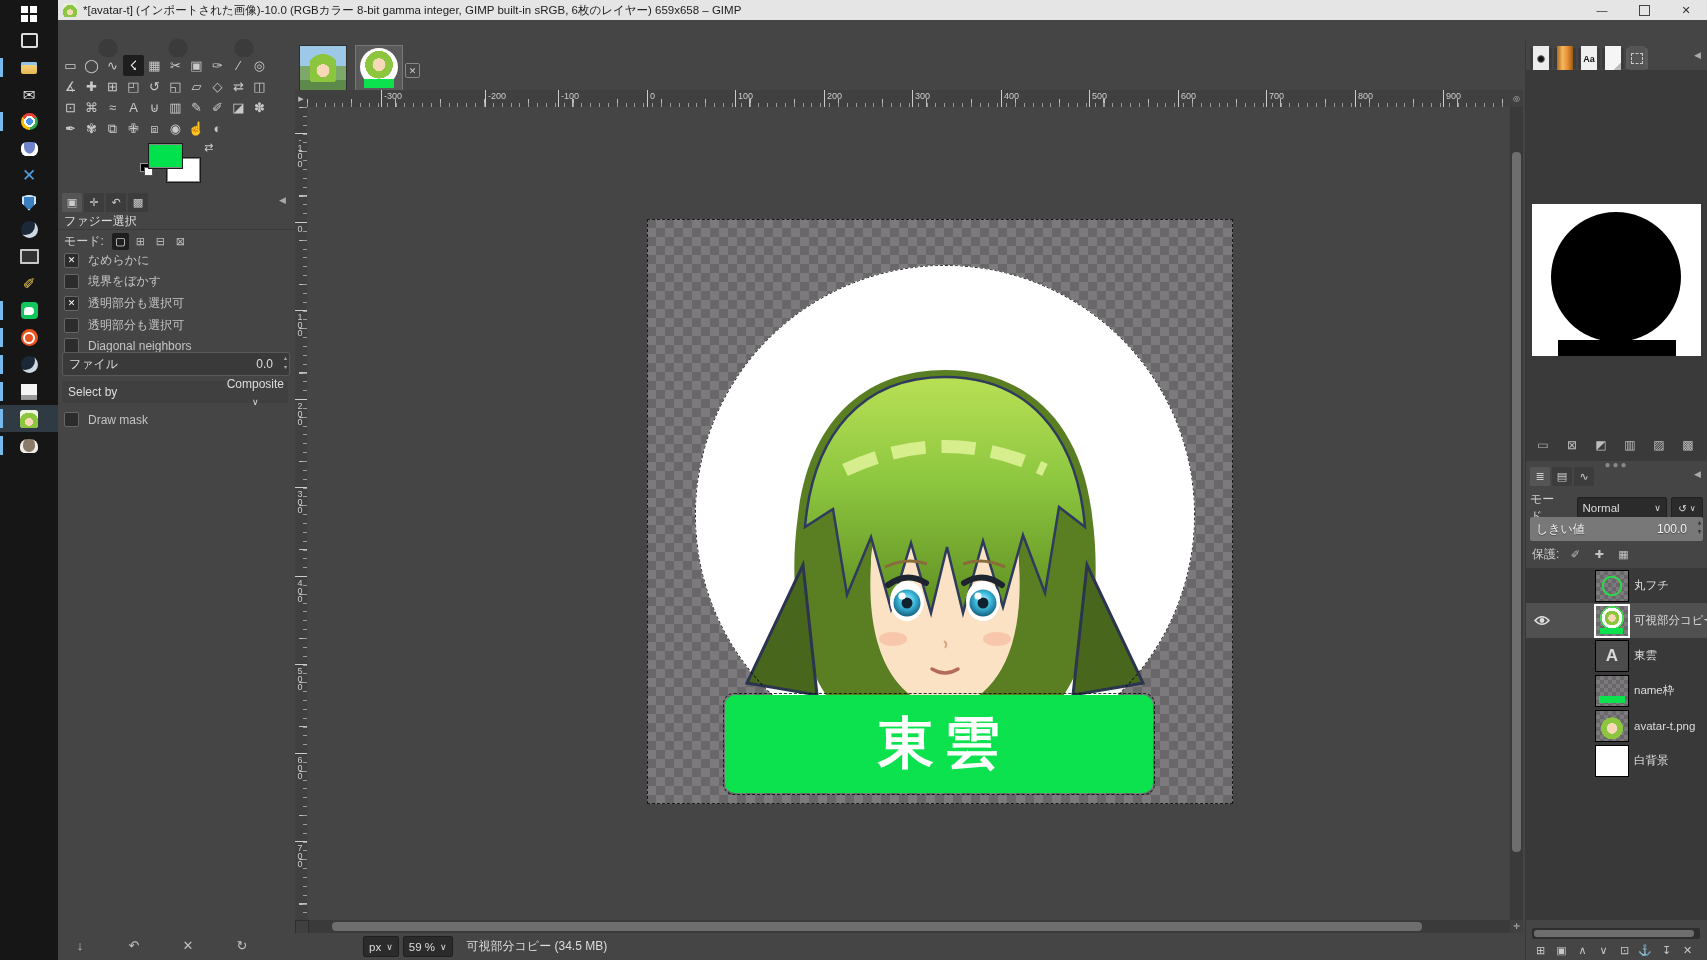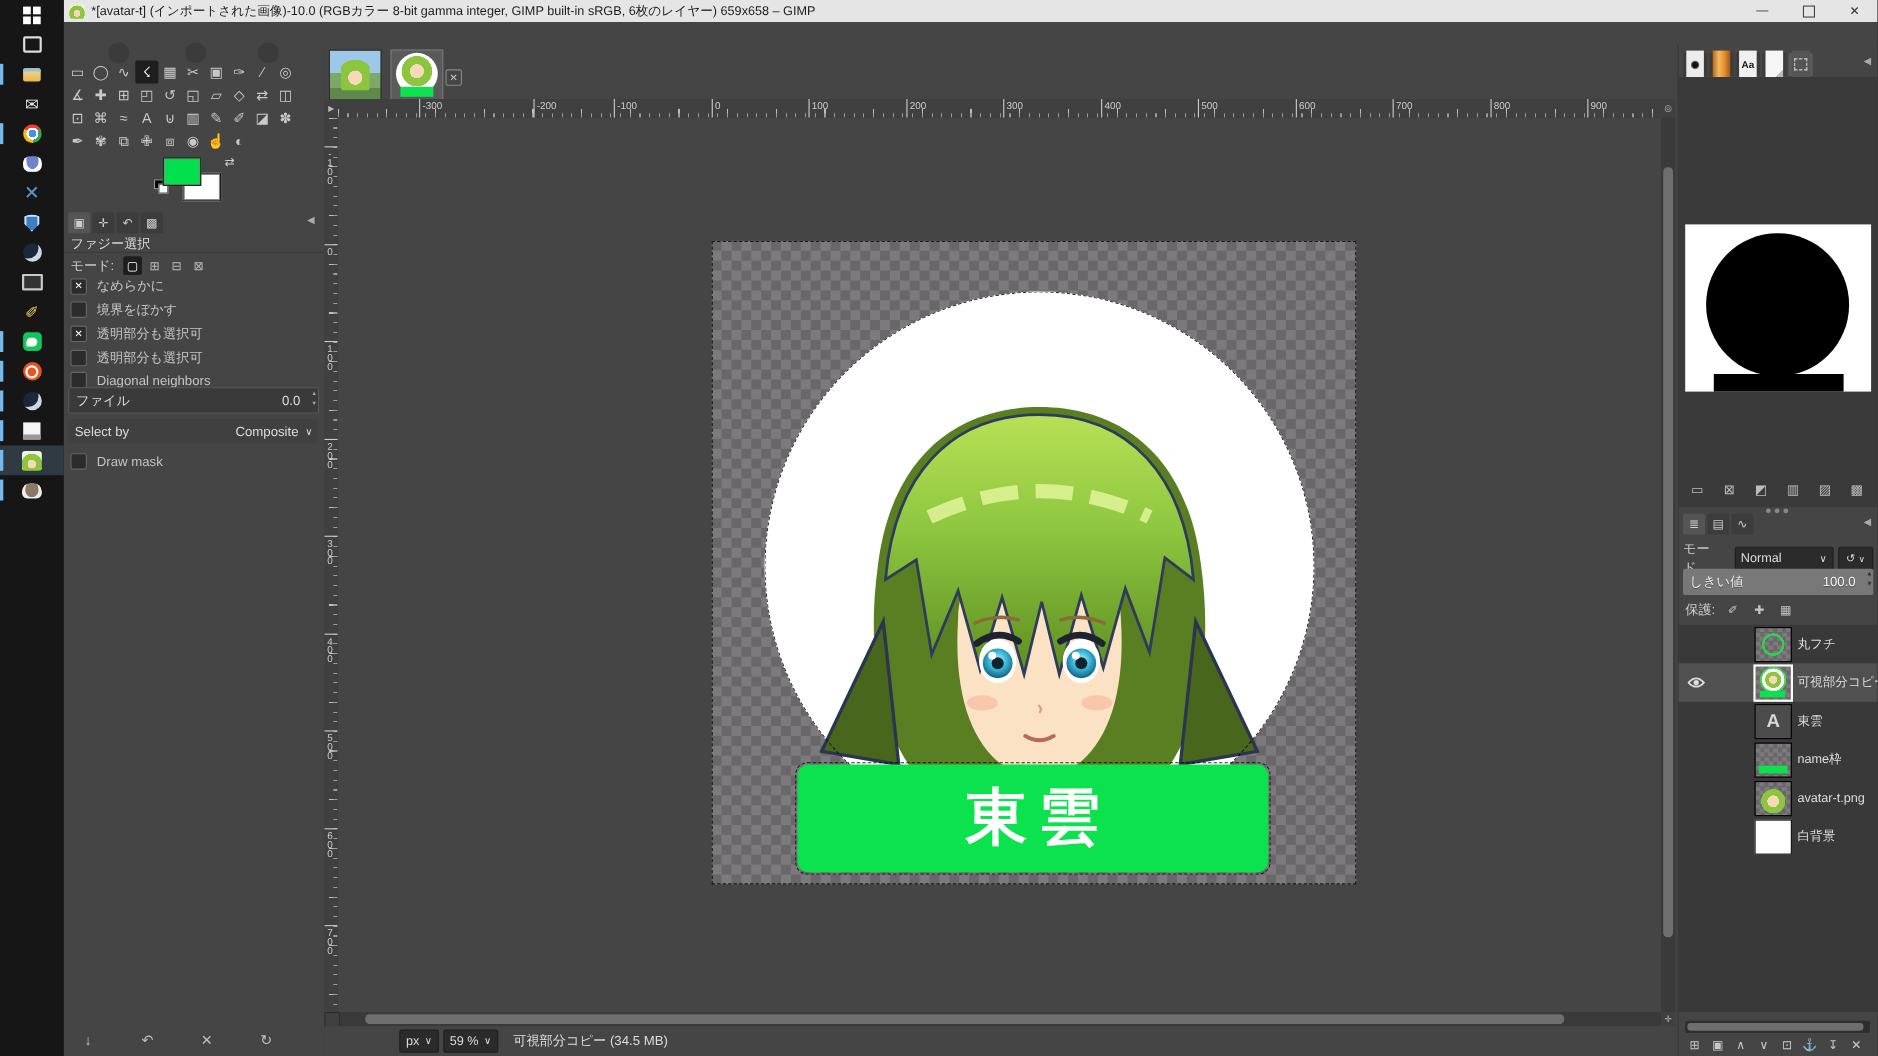--- a/index.html
+++ b/index.html
@@ -87,21 +87,21 @@
   .chk i{font-style:normal;visibility:hidden;}
   .chk-row.checked .chk i,.dm-row.checked .chk i{visibility:visible;}
   .thr-box{position:absolute;left:4px;top:311px;width:226px;height:22px;background:#3a3a3a;border:1px solid #585858;border-radius:2px;
     display:flex;align-items:center;font-size:12px;color:#ddd;}
   .thr-box .lab{margin-left:6px;}
   .thr-box .val{margin-left:auto;margin-right:16px;}
   .spin{position:absolute;right:2px;top:1px;display:flex;flex-direction:column;font-size:6px;color:#aaa;line-height:9px;}
   .selby-row{position:absolute;left:4px;top:340px;width:226px;height:22px;background:#404040;border-radius:2px;
     display:flex;align-items:center;font-size:12px;color:#ddd;}
   .selby-row .lab{margin-left:6px;}
-  .selby-row .val{margin-left:auto;margin-right:4px;display:flex;gap:6px;align-items:center;}
+  .selby-row .val{margin-left:auto;margin-right:4px;display:flex;gap:6px;align-items:center;flex-direction:column;}
   .dm-row{position:absolute;left:6px;top:371px;display:flex;align-items:center;gap:9px;font-size:12px;color:#c4c4c4;}
   .to-footer{position:absolute;left:0;bottom:3px;width:237px;height:22px;display:flex;gap:30px;padding-left:10px;}
   .tof-btn{width:24px;height:20px;background:transparent;border:none;color:#c0c0c0;font-size:13px;}
 
   
   .canvas-area{position:absolute;left:237px;top:41px;width:1231px;height:919px;background:#454545;}
   .img-tabs{position:absolute;left:0;top:4px;height:45px;display:flex;gap:8px;padding-left:4px;}
   .img-tab{width:46px;height:45px;border:1px solid #2e2e2e;background:#3a3a3a;}
   .img-tab.active{background:#5a5a5a;border-color:#777;}
   .tab-close{position:absolute;left:110px;top:22px;width:15px;height:15px;border:1px solid #888;color:#ccc;

